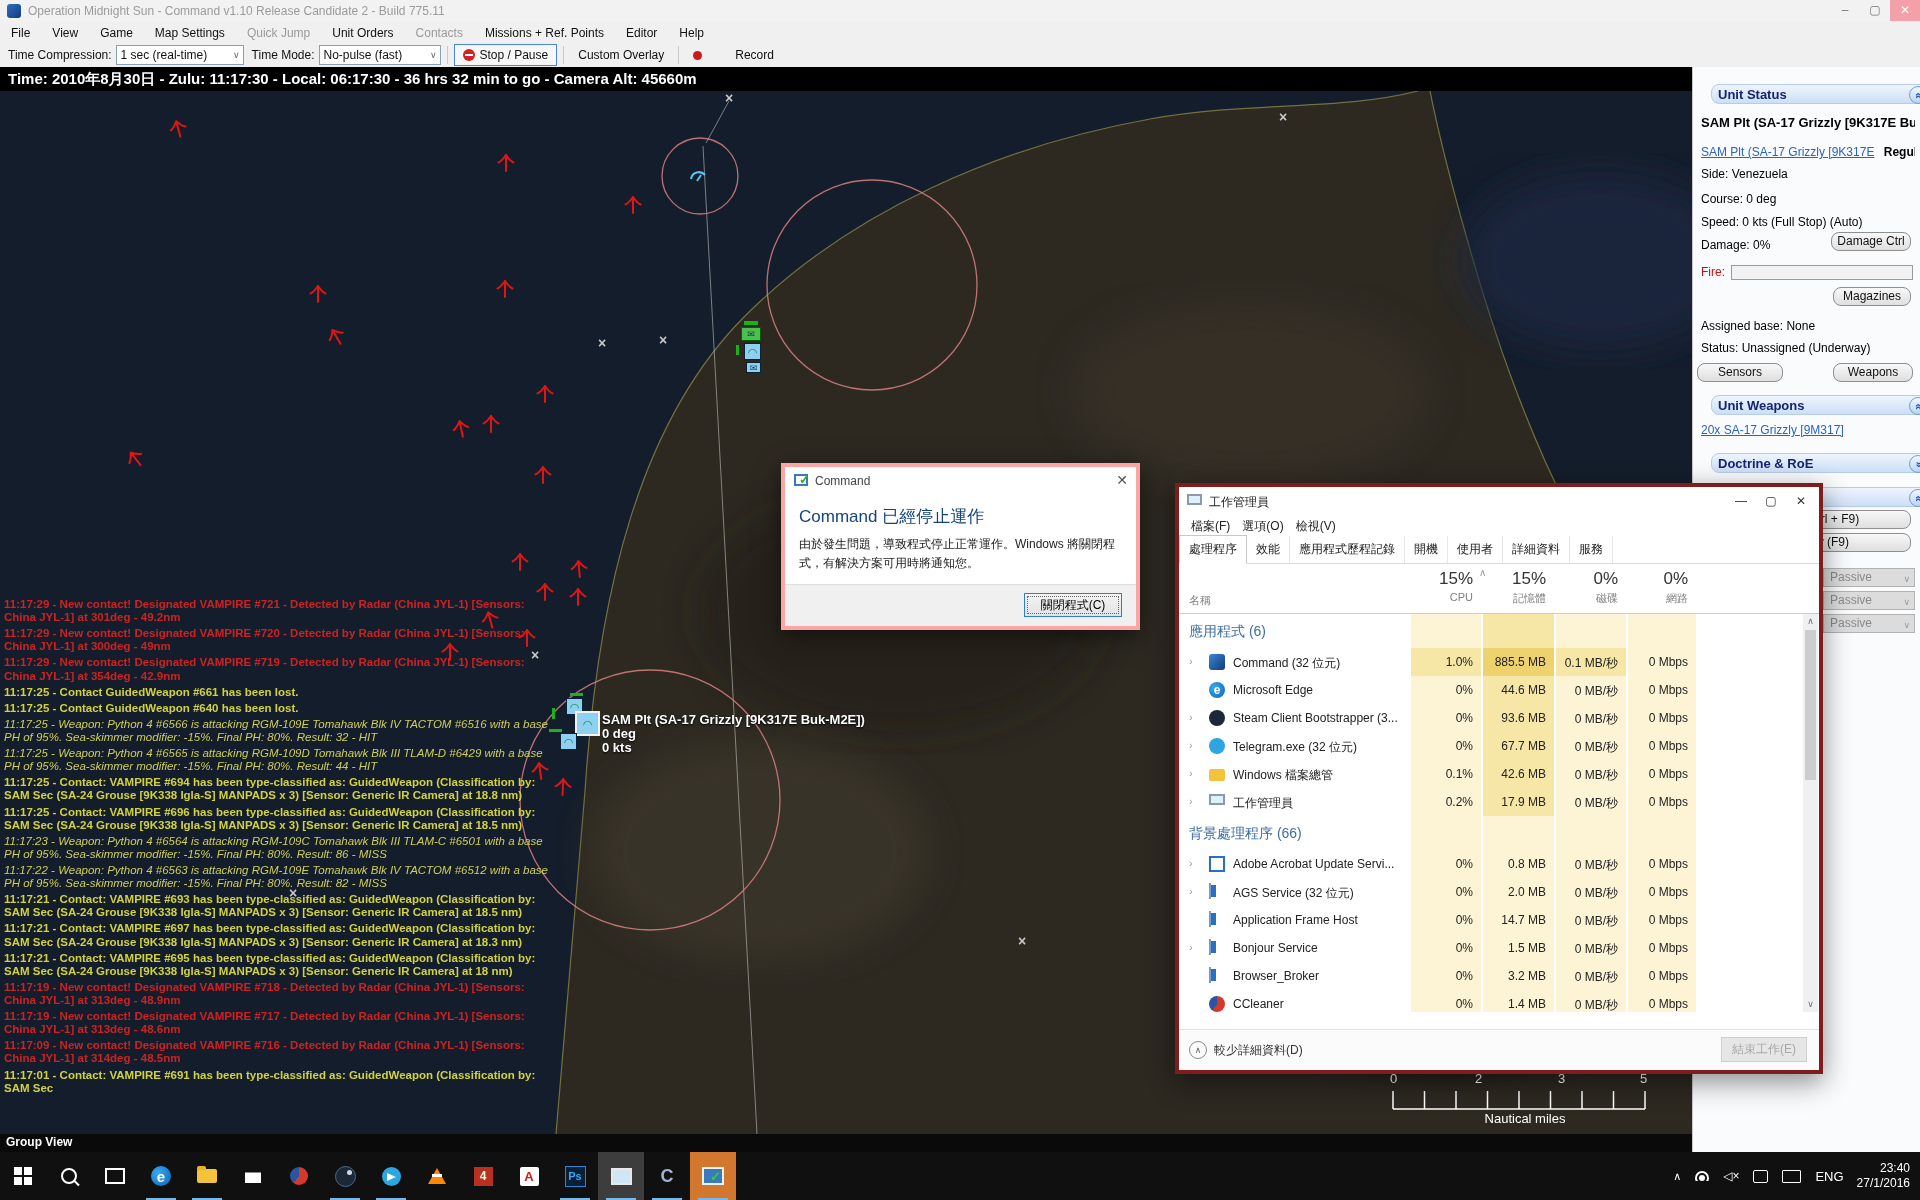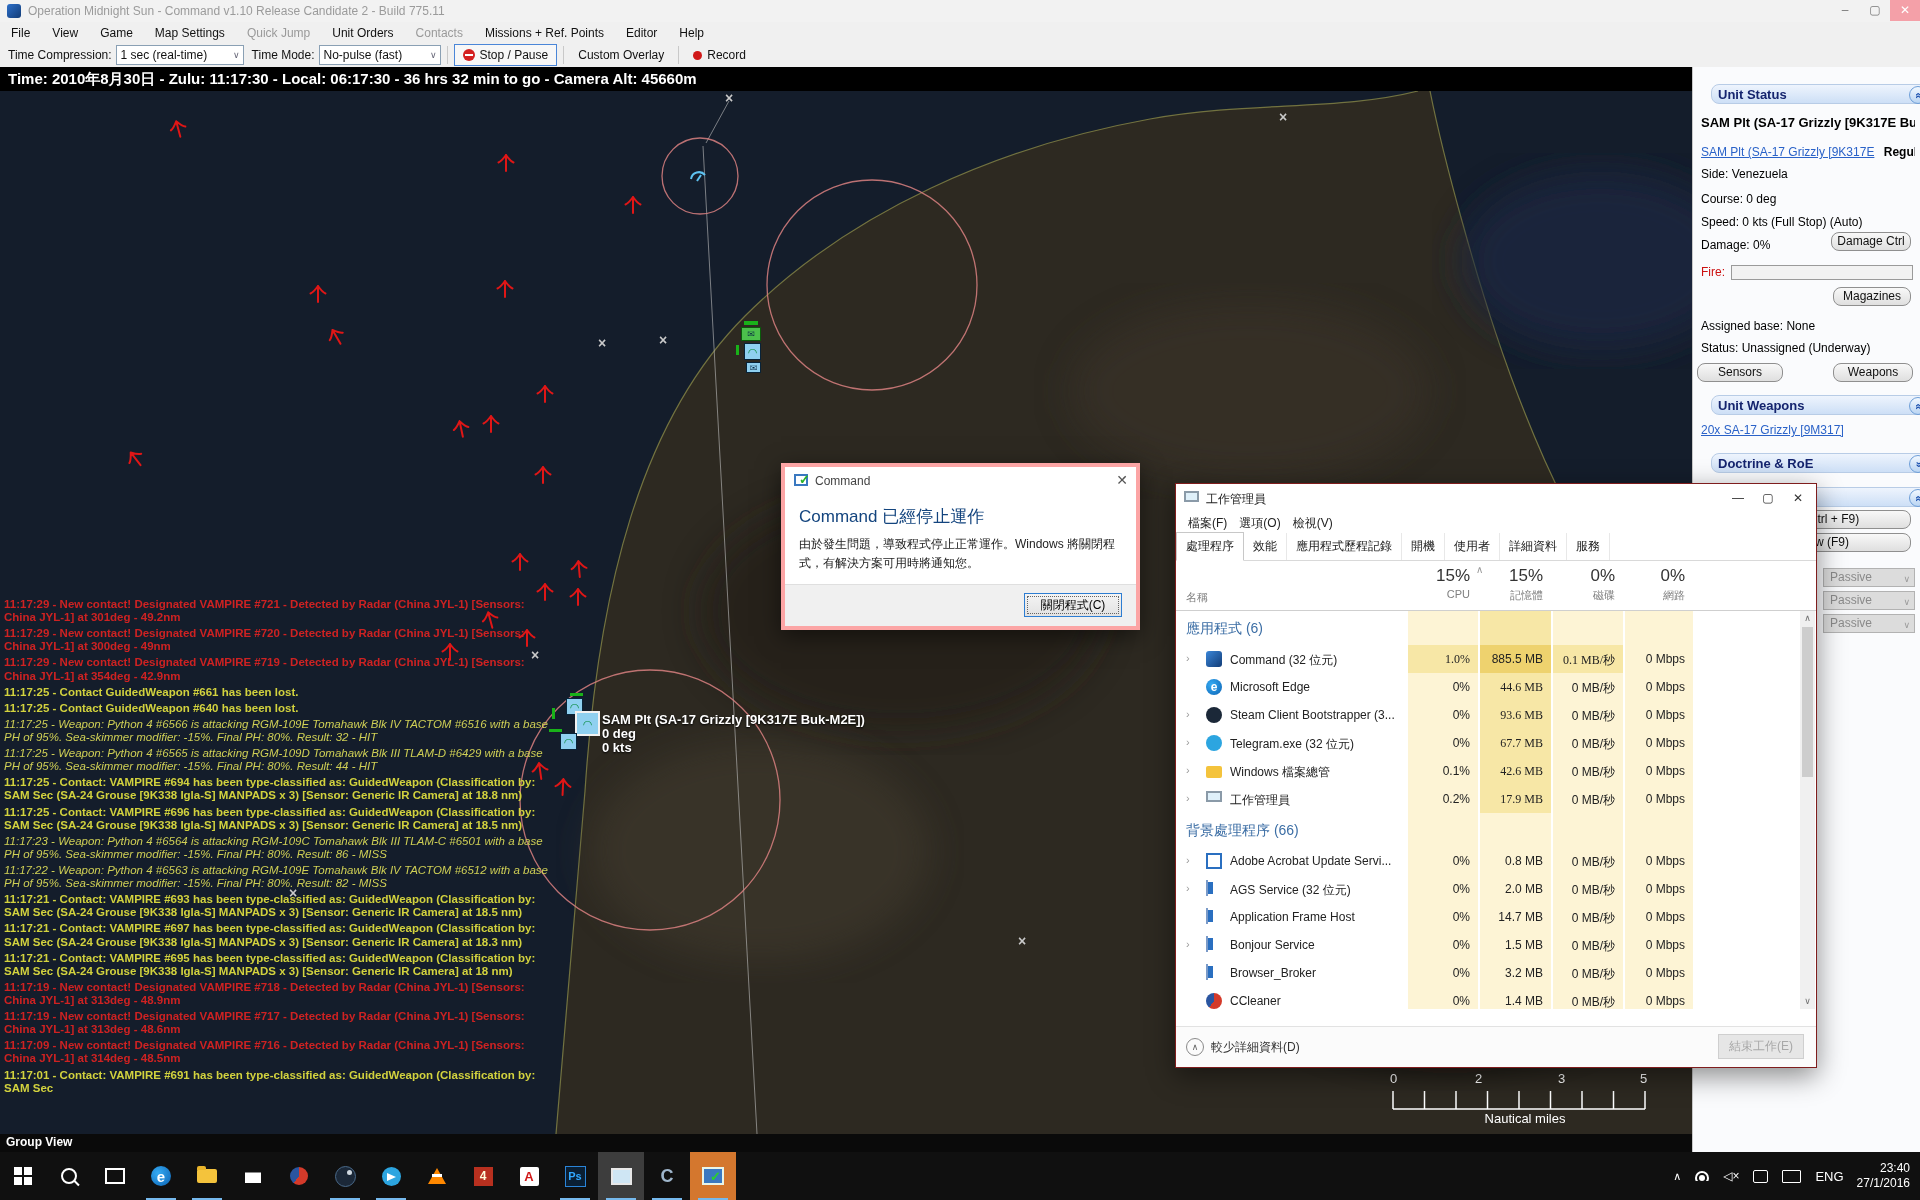--- a/index.html
+++ b/index.html
@@ -17,21 +17,21 @@
   #toolbar{position:absolute;left:0;top:43px;width:1920px;height:24px;background:#f0f0f0;display:flex;align-items:center;border-bottom:1px solid #d8d8d8;}
   .tb-label{font-size:12px;color:#111;margin:0 4px 0 8px;}
   .combo{height:18px;background:#fff;border:1px solid #8aa0b4;font-size:12px;color:#111;display:flex;align-items:center;padding:0 4px;position:relative;}
   .combo .val{margin-right:14px;}
   .combo .chev{position:absolute;right:3px;color:#667;font-size:9px;}
   .tb-sep{width:1px;height:18px;background:#c9c9c9;margin:0 6px;}
   #stop-pause{height:20px;border:1px solid #4a86d8;background:#f7f7f7;display:flex;align-items:center;font-size:12px;padding:0 8px;color:#111;}
   .noentry{width:12px;height:12px;border-radius:50%;background:#d42020;position:relative;margin-right:5px;}
   .noentry:after{content:"";position:absolute;left:2px;top:5px;width:8px;height:2px;background:#fff;}
   #custom-overlay{font-size:12px;color:#111;padding:0 8px;}
-  #record{display:flex;align-items:center;font-size:12px;color:#111;padding:0 8px;}
+  #record{display:flex;align-items:center;font-size:12px;color:#111;padding:0 8px;gap:28px;}
   .reddot{width:9px;height:9px;border-radius:50%;background:#d01818;margin-right:5px;}
   #timebar{position:absolute;left:0;top:67px;width:1692px;height:24px;background:#000;color:#fff;font-size:15px;font-weight:bold;line-height:24px;padding-left:8px;box-sizing:border-box;}
   
   #map{position:absolute;left:0;top:91px;width:1692px;height:1043px;background:#141d2b;overflow:hidden;}
   #map svg{position:absolute;left:0;top:0;}
   .tile{position:absolute;background:#8fd0f0;border:1px solid #082338;box-sizing:border-box;display:flex;align-items:center;justify-content:center;color:#0a2a44;}
   .tile.sel{border:2px solid #f2f2f2;}
   .gbar{position:absolute;background:#19b219;}
   .dome:after{content:"◠";font-size:11px;line-height:8px;color:#083;}
   .env:after{content:"✉";font-size:9px;color:#0a2a44;}
@@ -105,21 +105,21 @@
   #dlg-titlebar{position:absolute;left:0;top:0;width:100%;height:28px;}
   #dlg-icon{position:absolute;left:9px;top:7px;width:14px;height:12px;border:2px solid #3a78c0;box-sizing:border-box;}
   #dlg-icon:after{content:"✓";position:absolute;left:3px;top:-4px;color:#2ab22a;font-size:13px;font-weight:bold;}
   #dlg-title{position:absolute;left:30px;top:7px;font-size:12px;color:#444;}
   #dlg-close{position:absolute;right:8px;top:5px;color:#555;font-size:14px;}
   #dlg-heading{position:absolute;left:14px;top:38px;font-size:17px;color:#13447e;}
   #dlg-body{position:absolute;left:14px;top:68px;width:322px;font-size:12px;color:#222;line-height:1.55;}
   #dlg-footer{position:absolute;left:0;bottom:0;width:100%;height:41px;background:#f0f0f0;border-top:1px solid #dfdfdf;}
   #dlg-btn{position:absolute;right:14px;top:8px;width:98px;height:24px;background:linear-gradient(#f4f4f4,#e2e2e2);border:1px solid #2d7dd2;outline:1px dotted #666;outline-offset:-4px;font-size:12px;text-align:center;line-height:22px;box-sizing:border-box;}
   
-  #taskmgr{position:absolute;left:1175px;top:483px;width:640px;height:583px;background:#fff;border:1px solid #7f1d1d;box-shadow:0 8px 26px rgba(0,0,0,.45);z-index:10;font-size:12px;}
+  #taskmgr{position:absolute;left:1175px;top:483px;width:640px;height:583px;background:#fff;border:4px solid #7f1d1d;box-shadow:0 8px 26px rgba(0,0,0,.45);z-index:10;font-size:12px;}
   #tm-titlebar{position:absolute;left:0;top:0;width:100%;height:28px;}
   #tm-icon{position:absolute;left:8px;top:7px;width:15px;height:11px;border:2px solid #8a9aa8;background:#dff0fa;box-sizing:border-box;}
   #tm-title{position:absolute;left:30px;top:7px;font-size:12px;color:#222;}
   .tm-winbtn{position:absolute;top:4px;width:28px;height:20px;text-align:center;color:#333;font-size:12px;line-height:20px;}
   #tm-menubar{position:absolute;left:0;top:28px;width:100%;height:22px;display:flex;align-items:center;}
   .tm-menu{font-size:12px;color:#222;margin-left:12px;}
   #tm-tabs{position:absolute;left:0;top:50px;width:100%;height:26px;border-bottom:1px solid #d9d9d9;display:flex;align-items:flex-end;}
   .tm-tab{font-size:12px;color:#222;padding:5px 9px;border-right:1px solid #e8e8e8;}
   .tm-tab.active{border:1px solid #c8c8c8;border-bottom:1px solid #fff;background:#fff;margin-bottom:-1px;}
   #tm-colhdr{position:absolute;left:0;top:76px;width:100%;height:50px;border-bottom:1px solid #cfcfcf;}
@@ -133,21 +133,21 @@
   .tm-grouplabel{position:absolute;left:10px;top:9px;font-size:14px;color:#3c6ea5;}
   .tm-exp{position:absolute;left:10px;top:7px;color:#9a9a9a;font-size:11px;}
   .tm-ricon{position:absolute;left:30px;top:6px;width:16px;height:16px;}
   .tm-rname{position:absolute;left:54px;top:7px;font-size:12px;color:#222;white-space:nowrap;max-width:176px;overflow:hidden;}
   .cell{position:absolute;top:0;height:100%;border-left:2px solid #fff;box-sizing:border-box;font-size:12px;color:#222;text-align:right;padding:7px 8px 0 0;}
   .c-cpu{left:230px;width:72px;}
   .c-mem{left:302px;width:73px;}
   .c-dsk{left:375px;width:72px;}
   .c-net{left:447px;width:70px;}
   .h0{background:#fdf4d5;}
-  .h1{background:#f7e7a6;font-family:Liberation Serif, serif;}
+  .h1{background:#f7e7a6;}
   .h2{background:#eed26e;}
   .tm-grouprow .cell{padding-top:10px;}
   #tm-scroll{position:absolute;right:1px;top:127px;width:15px;height:398px;background:#f0f0f0;}
   #tm-thumb{position:absolute;left:2px;top:16px;width:11px;height:150px;background:#cdcdcd;}
   .tm-scr-arrow{position:absolute;left:0;width:15px;height:15px;color:#707070;font-size:9px;text-align:center;line-height:15px;}
   #tm-footer{position:absolute;left:0;bottom:0;width:100%;height:40px;background:#fbfbfb;border-top:1px solid #e2e2e2;}
   #tm-less{position:absolute;left:10px;top:11px;font-size:12px;color:#333;display:flex;align-items:center;}
   .circ-chev{width:16px;height:16px;border:1px solid #8a8a8a;border-radius:50%;color:#666;font-size:9px;display:inline-flex;align-items:center;justify-content:center;margin-right:7px;}
   #tm-endtask{position:absolute;right:12px;top:7px;width:86px;height:25px;background:#e6e6e6;border:1px solid #cfcfcf;color:#a8a8a8;font-size:12px;text-align:center;line-height:23px;box-sizing:border-box;}
   

